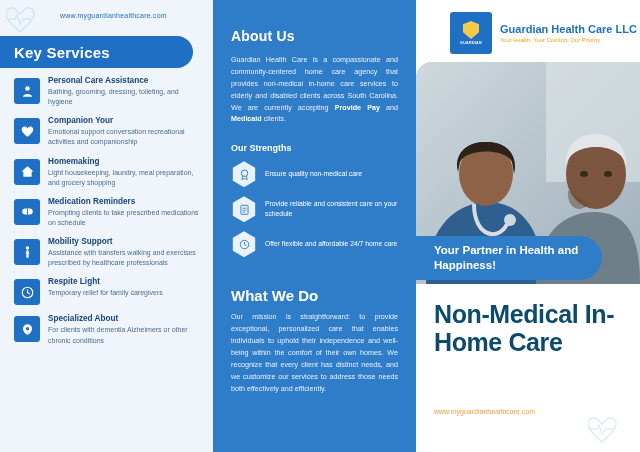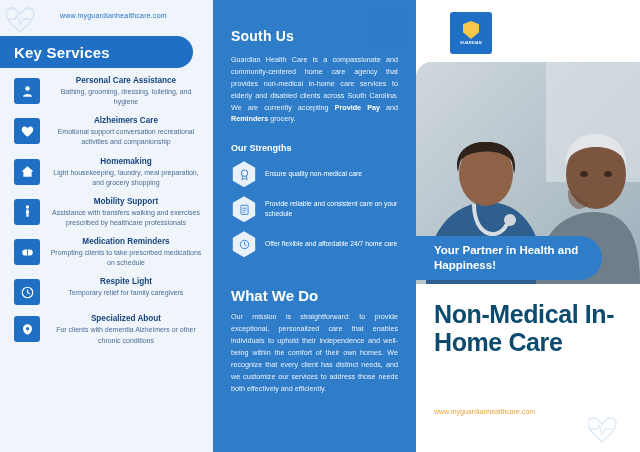--- a/index.html
+++ b/index.html
@@ -31,21 +31,21 @@
     display: flex; align-items: center;
   }
   .key-services-banner span {
     color: #ffffff; font-size: 15px; font-weight: bold; padding-left: 14px;
     letter-spacing: .2px;
   }
   .service-list {
     position: absolute; left: 14px; top: 76px; width: 190px;
   }
   .service {
-    display: flex; margin-bottom: 9px; text-align: center;
+    display: flex; margin-bottom: 9px;
   }
   .svc-icon {
     width: 26px; height: 26px; flex: 0 0 26px; margin-right: 8px; margin-top: 2px;
     background: #1f6fc4;
     display: flex; align-items: center; justify-content: center;
     border-radius: 3px;
   }
   .svc-icon svg { display: block; }
   .svc-text { flex: 1; }
   .svc-title {
@@ -179,66 +179,66 @@
         </div>
       </div>
 
       <div class="service">
         <div class="svc-icon">
           <svg width="15" height="15" viewBox="0 0 20 20">
               <path d="M10 17 C3 12 1 8 3 5 C5 2 9 3 10 6 C11 3 15 2 17 5 C19 8 17 12 10 17 Z" fill="#fff"></path>
             </svg>
         </div>
         <div class="svc-text">
-          <div class="svc-title">Alzheimers Care</div>
+          <div class="svc-title">Companion Your</div>
           <div class="svc-desc">Emotional support conversation recreational activities and companionship</div>
         </div>
       </div>
 
       <div class="service">
         <div class="svc-icon">
           <svg width="15" height="15" viewBox="0 0 20 20">
               <path d="M10 3 L18 10 L15.5 10 L15.5 17 L4.5 17 L4.5 10 L2 10 Z" fill="#fff"></path>
             </svg>
         </div>
         <div class="svc-text">
           <div class="svc-title">Homemaking</div>
           <div class="svc-desc">Light housekeeping, laundry, meal preparation, and grocery shopping</div>
         </div>
       </div>
 
       <div class="service">
         <div class="svc-icon">
           <svg width="15" height="15" viewBox="0 0 20 20">
+              <rect x="3" y="6" width="14" height="8" rx="4" fill="#fff"></rect>
+              <line x1="10" y1="6" x2="10" y2="14" stroke="#1f6fc4" stroke-width="1.2"></line>
+            </svg>
+        </div>
+        <div class="svc-text">
+          <div class="svc-title">Medication Reminders</div>
+          <div class="svc-desc">Prompting clients to take prescribed medications on schedule</div>
+        </div>
+      </div>
+
+      <div class="service">
+        <div class="svc-icon">
+          <svg width="15" height="15" viewBox="0 0 20 20">
               <circle cx="10" cy="4" r="2.2" fill="#fff"></circle>
               <path d="M9 7 L11 7 L12.5 12 L11.5 12 L11.5 17 L8.5 17 L8.5 12 L7.5 12 Z" fill="#fff"></path>
             </svg>
         </div>
         <div class="svc-text">
           <div class="svc-title">Mobility Support</div>
           <div class="svc-desc">Assistance with transfers walking and exercises prescribed by healthcare professionals</div>
         </div>
       </div>
 
       <div class="service">
         <div class="svc-icon">
           <svg width="15" height="15" viewBox="0 0 20 20">
-              <rect x="3" y="6" width="14" height="8" rx="4" fill="#fff"></rect>
-              <line x1="10" y1="6" x2="10" y2="14" stroke="#1f6fc4" stroke-width="1.2"></line>
-            </svg>
-        </div>
-        <div class="svc-text">
-          <div class="svc-title">Medication Reminders</div>
-          <div class="svc-desc">Prompting clients to take prescribed medications on schedule</div>
-        </div>
-      </div>
-
-      <div class="service">
-        <div class="svc-icon">
-          <svg width="15" height="15" viewBox="0 0 20 20">
               <circle cx="10" cy="10" r="7" fill="none" stroke="#fff" stroke-width="1.6"></circle>
               <path d="M10 6 L10 10 L13 12" stroke="#fff" stroke-width="1.5" fill="none"></path>
             </svg>
         </div>
         <div class="svc-text">
           <div class="svc-title">Respite Light</div>
           <div class="svc-desc">Temporary relief for family caregivers</div>
         </div>
       </div>
 
@@ -252,22 +252,22 @@
         <div class="svc-text">
           <div class="svc-title">Specialized About</div>
           <div class="svc-desc">For clients with dementia Alzheimers or other chronic conditions</div>
         </div>
       </div>
 
     </div>
   </div>
 
   <div class="mid-panel">
-    <div class="mid-title">South Us</div>
-    <p class="mid-para"><span>Guardian Health Care is a compassionate and community-centered home care agency that provides non-medical in-home care services to elderly and disabled clients across South Carolina. We are currently accepting </span><b>Provide Pay</b><span> and </span><b>Reminders</b><span> grocery.</span></p>
+    <div class="mid-title">About Us</div>
+    <p class="mid-para"><span>Guardian Health Care is a compassionate and community-centered home care agency that provides non-medical in-home care services to elderly and disabled clients across South Carolina. We are currently accepting </span><b>Provide Pay</b><span> and </span><b>Medicaid</b><span> clients.</span></p>
 
     <div class="strengths-title">Our Strengths</div>
 
     <div class="strength">
       <div class="hexicon">
         <svg width="13" height="13" viewBox="0 0 20 20">
             <circle cx="10" cy="8" r="5" fill="none" stroke="#2f7dc9" stroke-width="1.5"></circle>
             <path d="M7 12 L6 18 L10 16 L14 18 L13 12" fill="none" stroke="#2f7dc9" stroke-width="1.3"></path>
           </svg>
       </div>
@@ -328,20 +328,24 @@
         <div class="dot" style="left:16px; top:32px;"></div>
         <div class="dot" style="left:24px; top:32px;"></div>
         <div class="dot" style="left:32px; top:32px;"></div>
     </div>
 
     <div class="logo-block">
       <div class="logo-badge">
         <div class="shield"></div>
         <div class="lbl">GUARDIAN</div>
       </div>
+      <div>
+        <div class="logo-name">Guardian Health Care LLC</div>
+        <div class="logo-tag">Your Health, Your Comfort, Our Priority</div>
+      </div>
     </div>
 
     <div class="photo">
       <svg viewBox="0 0 224 222" preserveAspectRatio="xMidYMid slice">
         <defs>
           <linearGradient id="bgg" x1="0" y1="0" x2="1" y2="1">
             <stop offset="0" stop-color="#cfd8dd"></stop>
               <stop offset="1" stop-color="#9fb0bb"></stop>
           </linearGradient>
         </defs>

